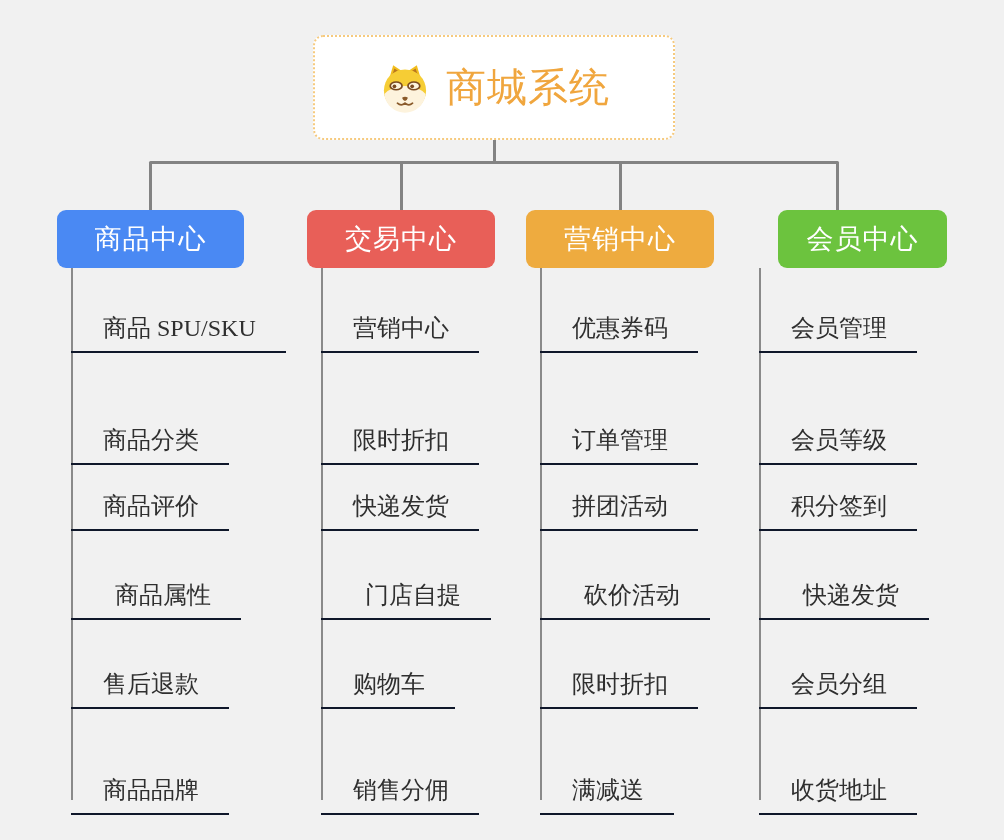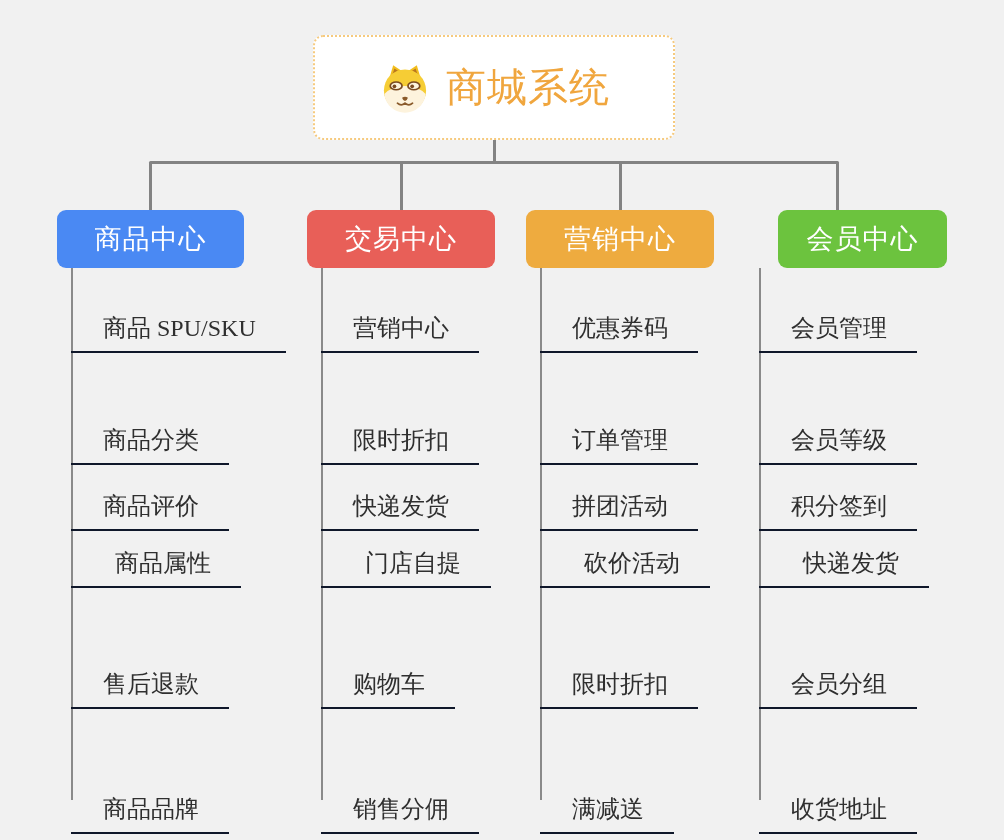--- a/index.html
+++ b/index.html
@@ -47,23 +47,23 @@
   .col { position:absolute; top:0; }
   .col-0 { left:71px; } .col-1 { left:321px; } .col-2 { left:540px; } .col-3 { left:759px; }
   .child {
     position:absolute; left:0; white-space:nowrap;
     font-size:24px; line-height:26px; color:#2f2f2f;
     padding:0 30px 10px 32px; border-bottom:2px solid #0f172a;font-family:Liberation Serif, serif;
   }
   .child:nth-of-type(1) { top:315px; }
   .child:nth-of-type(2) { top:427px; }
   .child:nth-of-type(3) { top:493px; }
-  .child:nth-of-type(4) { top:550px;padding-left:44px; }
+  .child:nth-of-type(4) { top:582px;padding-left:44px; }
   .child:nth-of-type(5) { top:671px; }
-  .child:nth-of-type(6) { top:796px;text-align:right; }
+  .child:nth-of-type(6) { top:777px;text-align:right; }
 </style>
 </head>
 <body>
 
 <div class="stage">
 
   <div class="root-node">
     <span>
       <svg class="dog-icon" viewBox="0 0 64 64" aria-hidden="true">
         <path d="M13 22 L18 5 L30 13 Z" fill="#f2be1e"></path>

